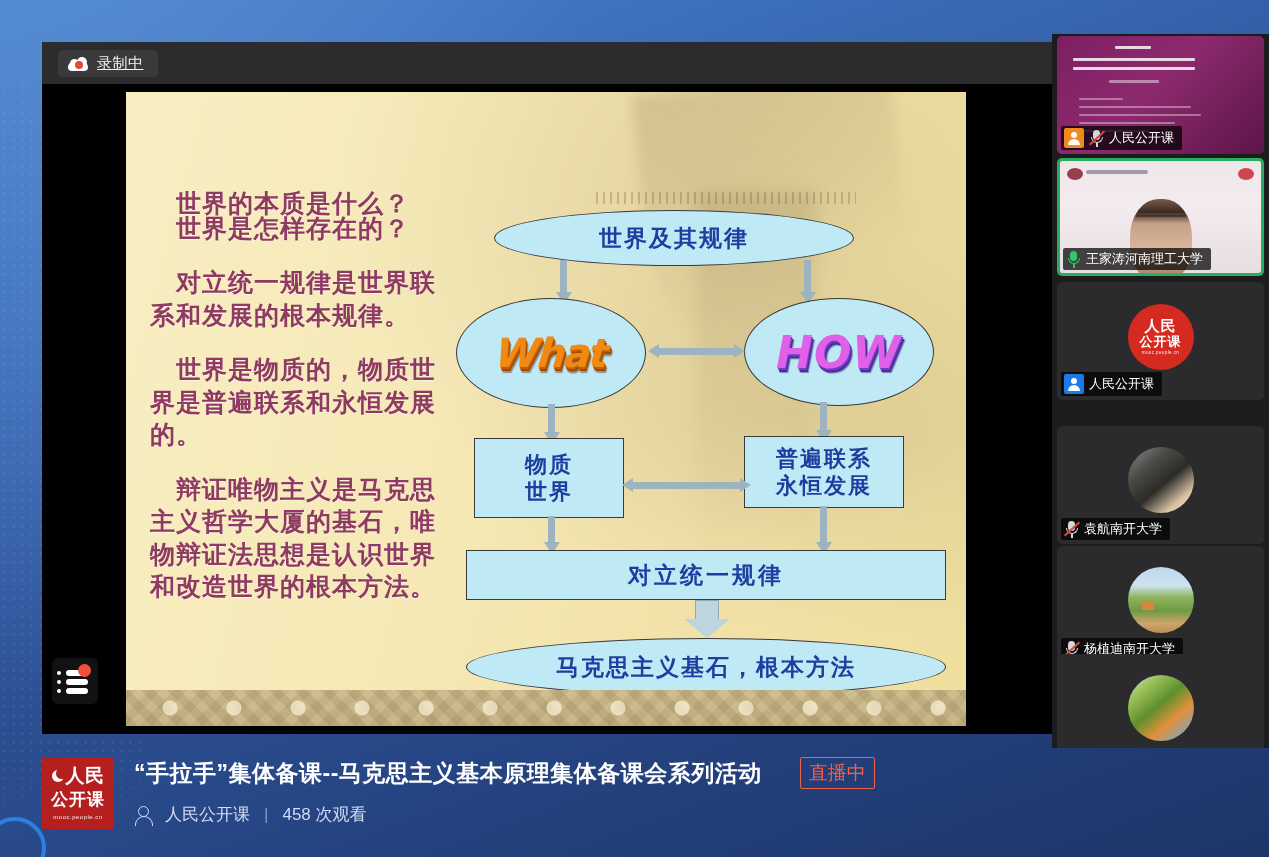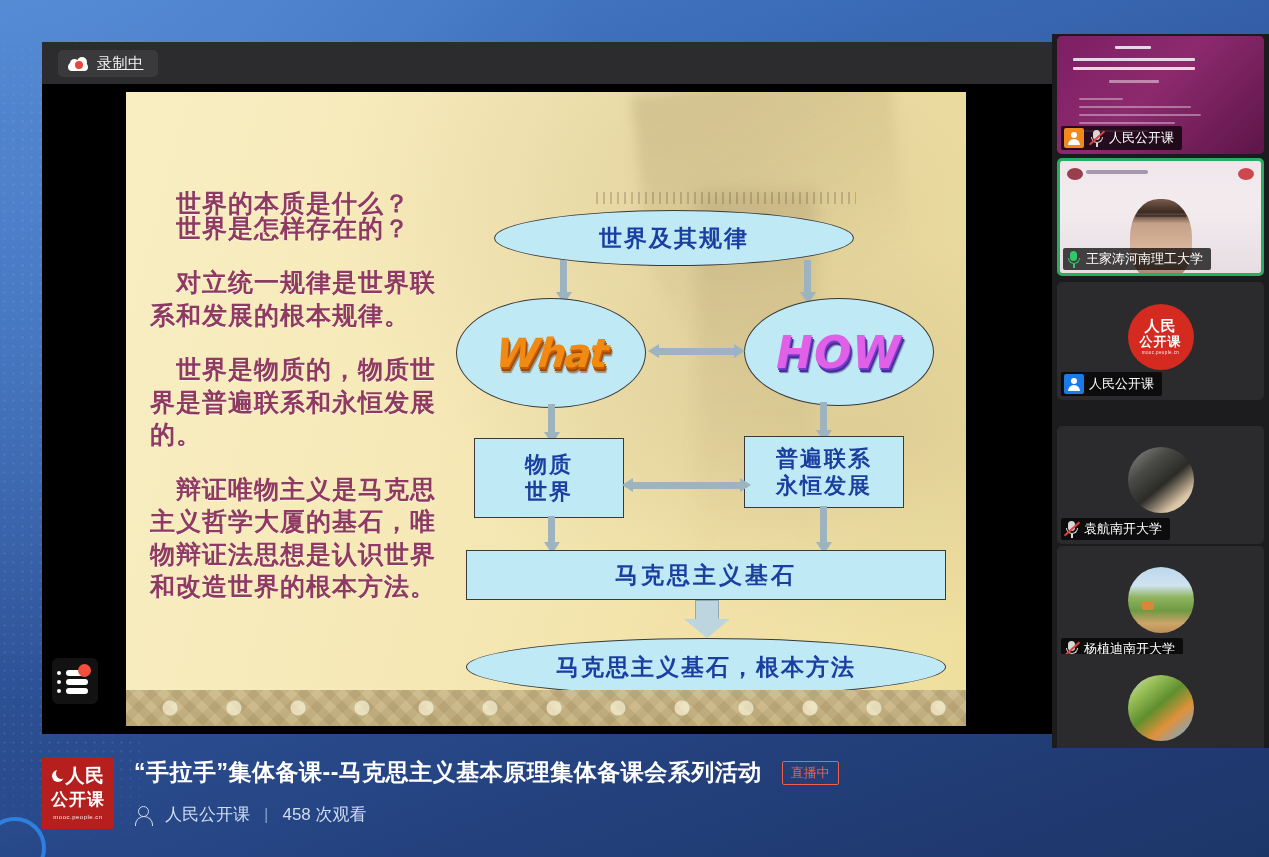--- a/index.html
+++ b/index.html
@@ -242,24 +242,24 @@
     position:absolute; left:0; top:4px; width:72px; height:72px; background:#b5201e;
     display:flex; flex-direction:column; align-items:center; justify-content:center;
     color:#fff; line-height:1;
   }
   .brand .b1 { font-size:19px; font-weight:700; letter-spacing:.5px; display:flex; align-items:center; gap:2px; }
   .brand .b-moon { width:12px; height:12px; border-radius:50%; background:#fff; position:relative; display:inline-block; }
   .brand .b-moon::after { content:""; position:absolute; left:4px; top:-2px; width:11px; height:11px; border-radius:50%; background:#b5201e; }
   .brand .b2 { font-size:17px; font-weight:700; letter-spacing:1px; margin-top:6px; }
   .brand .b3 { font-size:6px; letter-spacing:.5px; margin-top:6px; opacity:.92; }
 
-  .title-row { position:absolute; left:92px; top:4px; display:flex; align-items:center; gap:20px; }
+  .title-row { position:absolute; left:92px; top:4px; display:flex; align-items:center; gap:38px; }
   .ev-title { color:#fff; font-size:23px; font-weight:700; letter-spacing:.5px; white-space:nowrap; }
   .live-badge {
-    color:#f0604a; border:1.4px solid #f0604a; padding:2px 8px; font-size:13px;
+    color:#f0604a; border:1.4px solid #f0604a; padding:2px 8px; font-size:19px;
     border-radius:2px; white-space:nowrap;
   }
   .meta-row { position:absolute; left:92px; top:50px; display:flex; align-items:center; gap:14px; color:#cfdcf2; font-size:17px; }
   .person-icon { position:relative; width:17px; height:18px; flex:0 0 auto; }
   .person-icon::before { content:""; position:absolute; left:4px; top:0; width:9px; height:9px; border:1.6px solid #cfdcf2; border-radius:50%; }
   .person-icon::after { content:""; position:absolute; left:0.5px; top:10px; width:16px; height:9px; border:1.6px solid #cfdcf2; border-bottom:none; border-radius:9px 9px 0 0; }
   .sep { color:#7e9ccb; }
 
   .lang-select {
     position:absolute; right:0; top:36px; width:188px; height:42px;
@@ -342,21 +342,21 @@
 
         <div class="arr arr-h" style="left:176px; top:272px; width:108px;"></div>
         <div class="ahead ahead-left" style="left:166px; top:268px;"></div>
         <div class="ahead ahead-right" style="left:284px; top:268px;"></div>
 
         <div class="arr arr-v" style="left:92px; top:306px; height:30px;"></div>
         <div class="ahead ahead-down" style="left:88px; top:332px;"></div>
         <div class="arr arr-v" style="left:364px; top:296px; height:40px;"></div>
         <div class="ahead ahead-down" style="left:360px; top:332px;"></div>
 
-        <div class="node n-duili">马克思主义基石</div>
+        <div class="node n-duili">对立统一规律</div>
 
         <div class="fat-down">
           <span class="stem"></span>
             <span class="tip"></span>
         </div>
 
         <div class="node ell n-base">马克思主义基石，根本方法</div>
       </div>
 
       <div class="slide-footer"></div>

